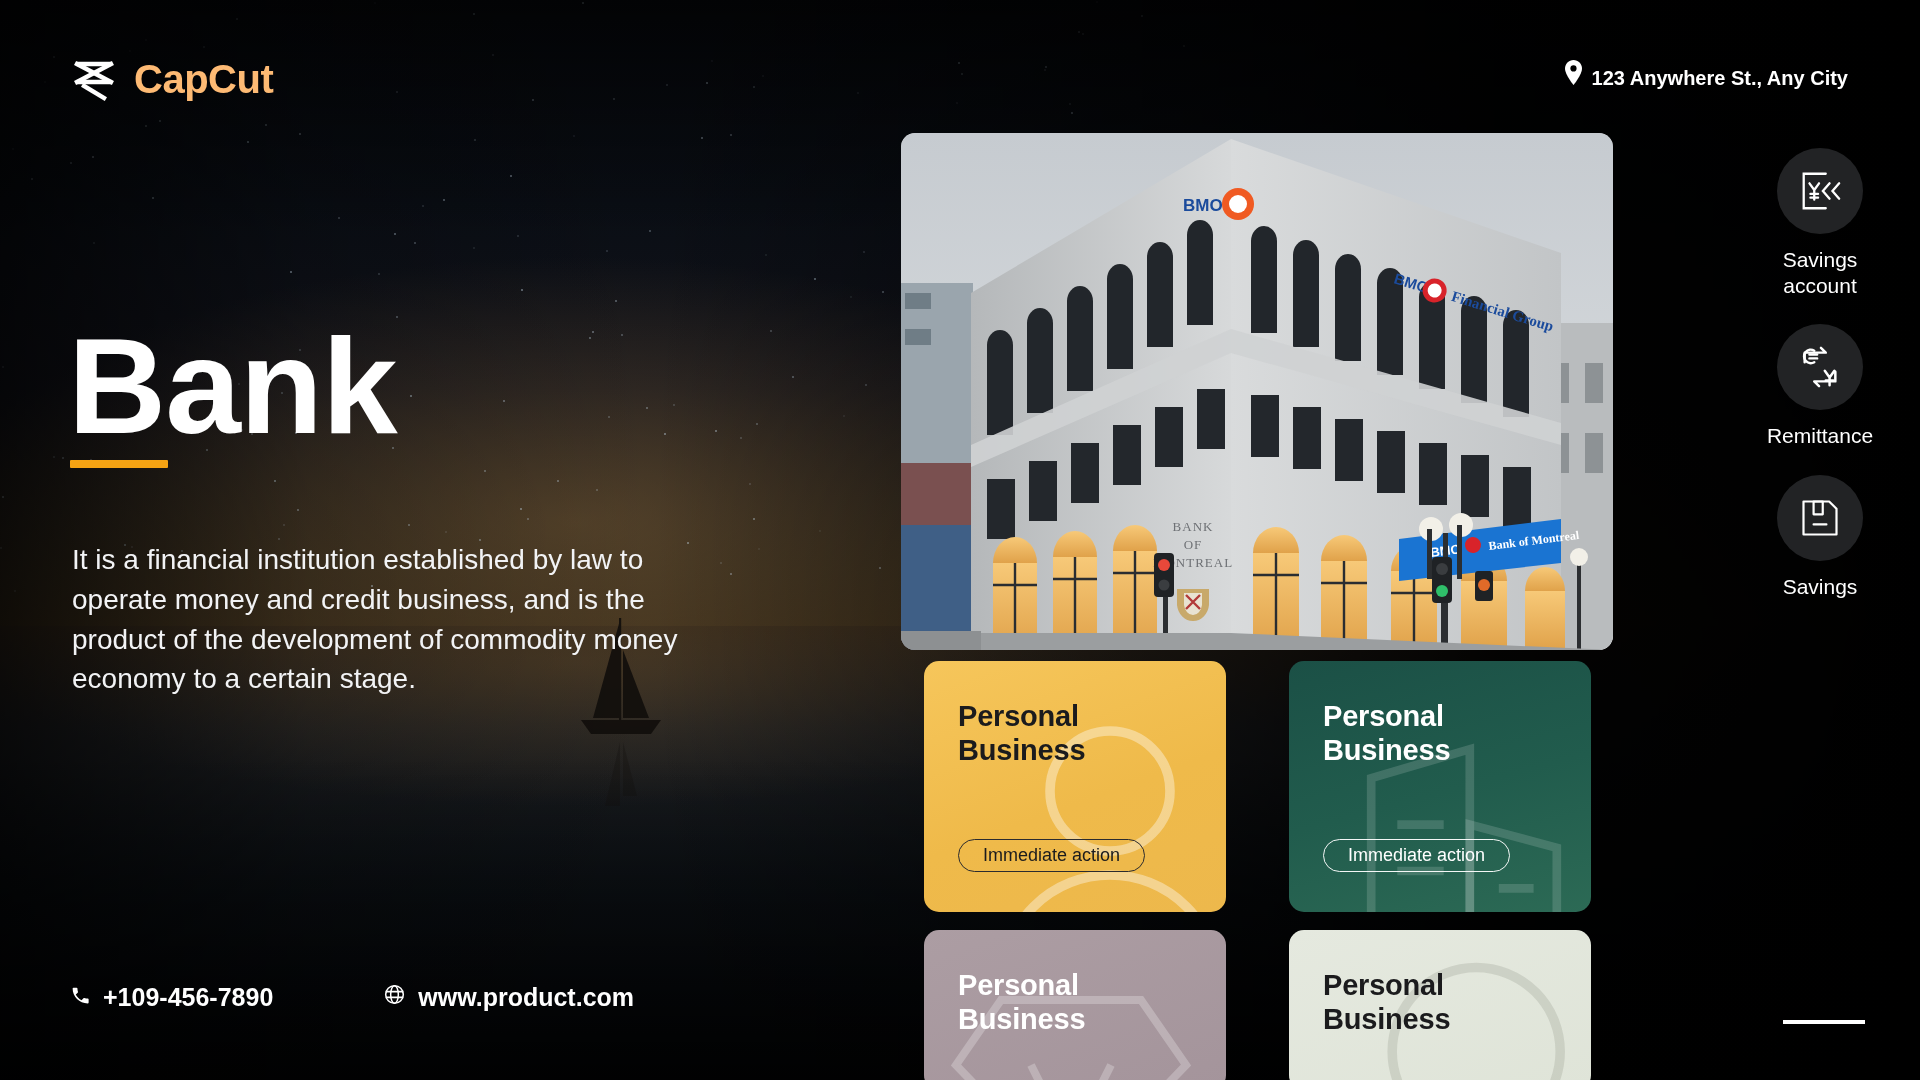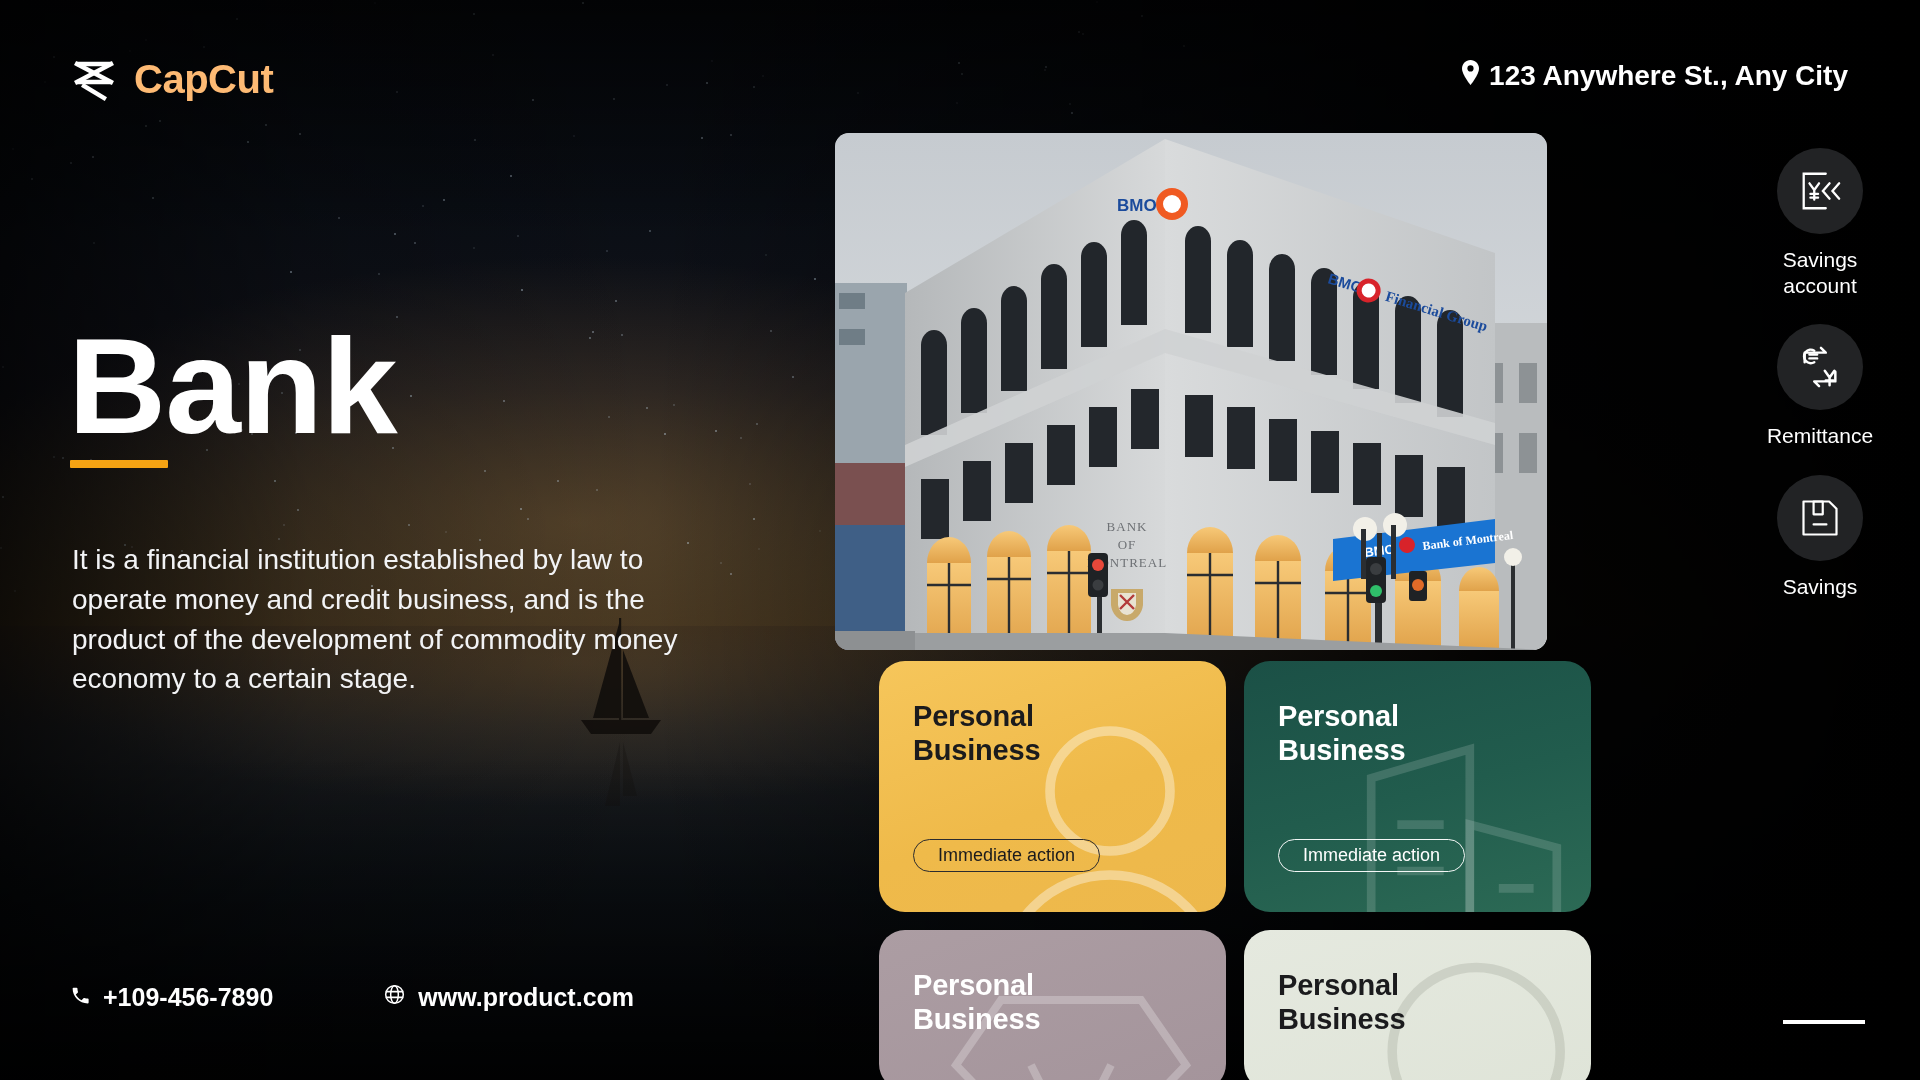--- a/index.html
+++ b/index.html
@@ -43,22 +43,22 @@
   .logo {
     position:absolute; left:70px; top:55px;
     display:flex; align-items:center; gap:16px;
   }
   .logo-mark { width:48px; height:48px; }
   .logo-text {
     color:#fdba74; font-size:40px; font-weight:700; letter-spacing:-.5px;
   }
   .address {
     position:absolute; right:72px; top:60px;
-    display:flex; align-items:flex-start; gap:9px;
-    color:#fff; font-size:28px; font-weight:700;
+    display:flex; align-items:flex-end; gap:9px;
+    color:#fff; font-size:20px; font-weight:700;
   }
   .address svg { flex:none; }
 
   
   .headline {
     position:absolute; left:68px; top:318px;
     color:#fff; font-size:136px; font-weight:700;
     letter-spacing:-1px; line-height:1;
   }
   .accent-bar {
@@ -70,35 +70,35 @@
     color:#f2f3f5; font-size:28px; line-height:1.42; font-weight:400;
   }
 
   
   .contacts { position:absolute; left:70px; bottom:68px; display:flex; align-items:center; gap:110px; }
   .contact { display:flex; align-items:center; gap:12px; color:#fff; font-size:25px; font-weight:700; }
   .contact svg { flex:none; }
 
   
   .photo {
-    position:absolute; left:835px; top:133px; width:712px; height:517px;
+    position:absolute; left:901px; top:133px; width:712px; height:517px;
     border-radius:14px; overflow:hidden;
     background:#b9bcc0;
   }
   .photo svg { width:100%; height:100%; display:block; }
 
   
   .cards {
     position:absolute; left:879px; top:661px;
     width:712px;
     display:grid; grid-template-columns:1fr 1fr; gap:18px;
   }
   .card {
-    position:relative; height:251px; border-radius:26px;
-    overflow:hidden; padding:38px 34px;
+    position:relative; height:251px; border-radius:15px;
+    overflow:hidden; padding:38px 34px;margin-left:45px;
   }
   .card.tall { height:160px; }
   .card-title {
     position:relative; z-index:2;
     font-size:29px; font-weight:700; line-height:1.18; letter-spacing:-.2px;
     white-space:pre-line;
   }
   .card-btn {
     position:relative; z-index:2;
     position:absolute; left:34px; bottom:40px;

